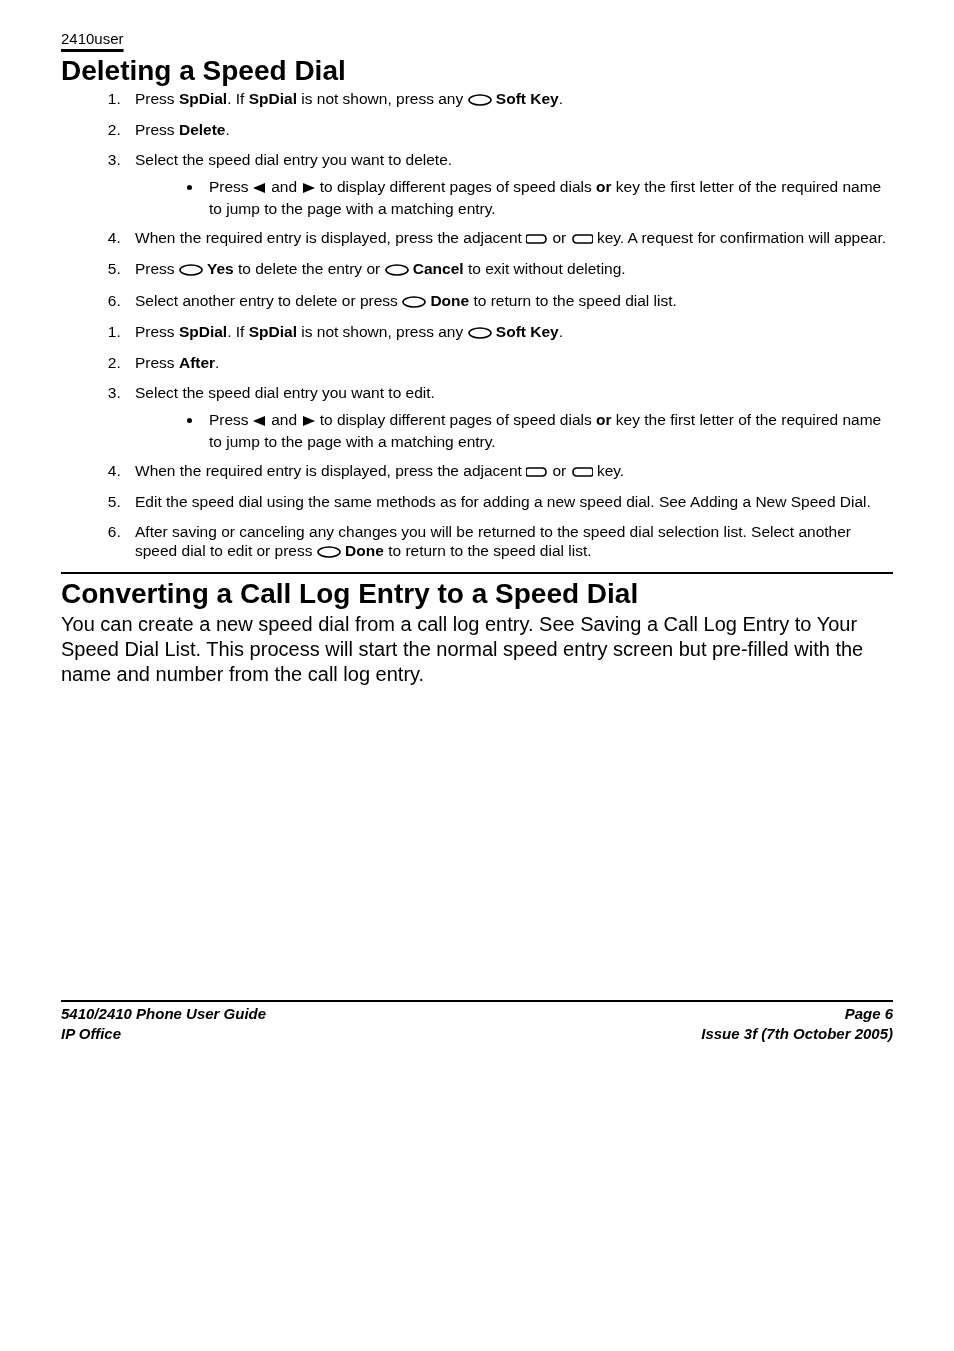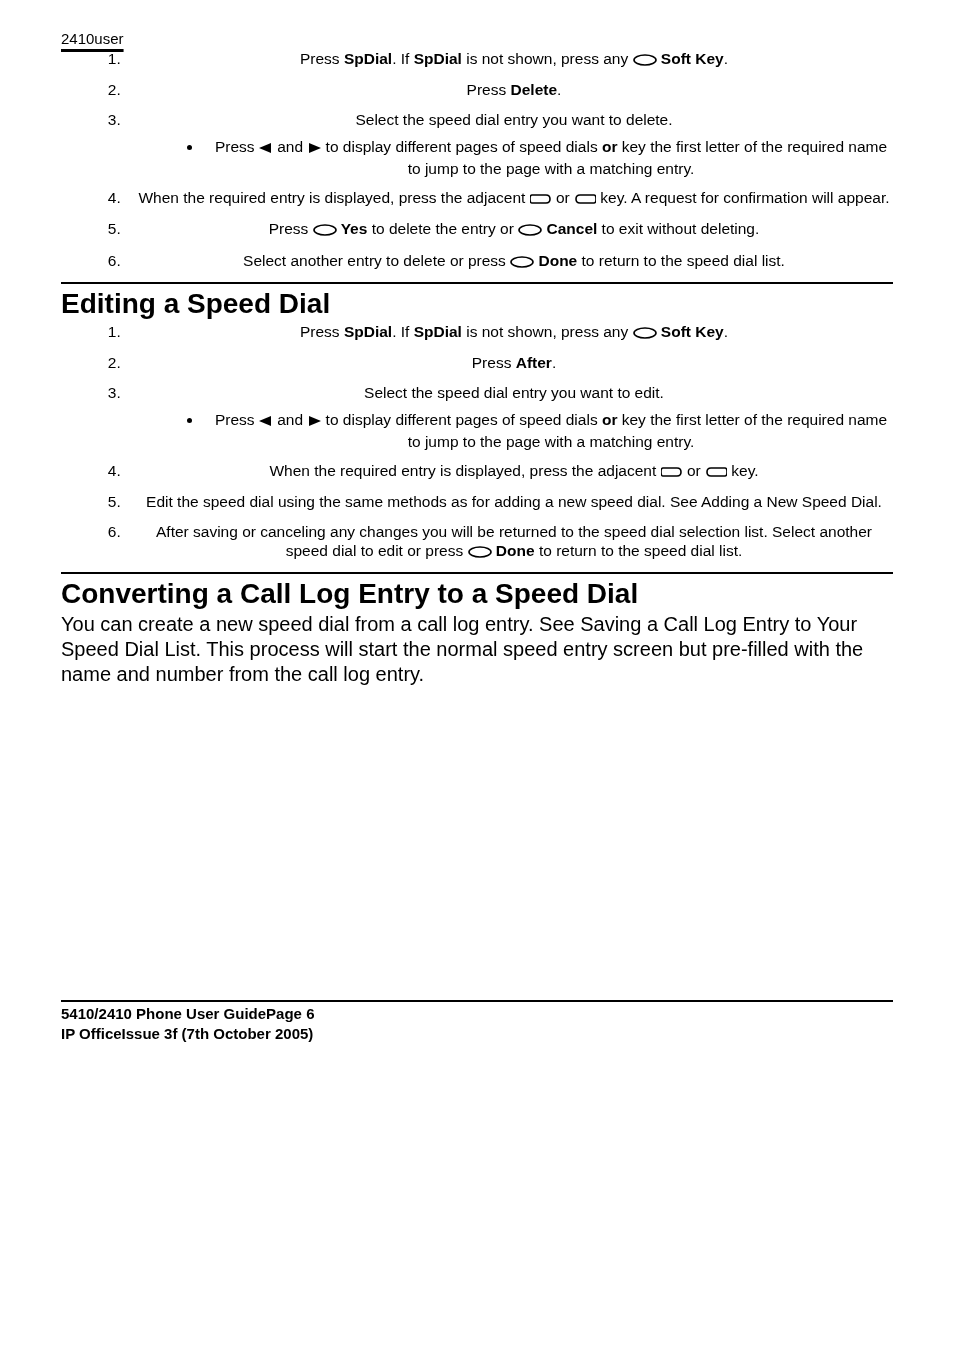--- a/index.html
+++ b/index.html
@@ -40,21 +40,20 @@
   }
   ol.steps {
     margin: 0 0 0 0;
     padding-left: 64px;
     font-size: 15.5px;
     line-height: 1.25;
   }
   ol.steps > li {
     padding-left: 10px;
     margin-bottom: 10px;
-    text-align: center;
   }
   ul.sub {
     list-style: disc;
     margin: 8px 0 0 0;
     padding-left: 68px;
   }
   ul.sub > li {
     padding-left: 6px;
     margin-bottom: 6px;
   }
@@ -73,33 +72,35 @@
     left: 61px;
     right: 61px;
     bottom: 44px;
   }
   .footer .rule {
     border-top: 2px solid #000;
     margin-bottom: 2px;
   }
   .footer-row {
     display: flex;
-    justify-content: flex-start;
+    justify-content: space-between;
     font-size: 15px;
     font-weight: bold;
     line-height: 1.35;
+    font-style: italic;
   }
   svg { display: inline-block; }
 </style>
 </head>
 <body>
 
 <div class="page">
   <div class="running-head">2410user</div>
 
+  <h1 class="section">Deleting a Speed Dial</h1>
   <ol class="steps">
     <li>
       <span>Press </span><b>SpDial</b><span>. If </span><b>SpDial</b><span> is not shown, press any </span><span class="icon"><svg width="24" height="12" viewBox="0 0 24 12">
             <ellipse cx="12" cy="6" rx="11" ry="5" fill="none" stroke="#000" stroke-width="1.6"></ellipse>
           </svg></span><b> Soft Key</b><span>.</span>
     </li>
     <li>
       <span>Press </span><b>Delete</b><span>.</span>
     </li>
     <li>
@@ -128,21 +129,20 @@
             <ellipse cx="12" cy="6" rx="11" ry="5" fill="none" stroke="#000" stroke-width="1.6"></ellipse>
           </svg></span><b> Cancel</b><span> to exit without deleting.</span>
     </li>
     <li>
       <span>Select another entry to delete or press </span><span class="icon"><svg width="24" height="12" viewBox="0 0 24 12">
             <ellipse cx="12" cy="6" rx="11" ry="5" fill="none" stroke="#000" stroke-width="1.6"></ellipse>
           </svg></span><b> Done</b><span> to return to the speed dial list.</span>
     </li>
   </ol>
 
-  <h1 class="section divider-before">Editing a Speed Dial</h1>
   <ol class="steps">
     <li>
       <span>Press </span><b>SpDial</b><span>. If </span><b>SpDial</b><span> is not shown, press any </span><span class="icon"><svg width="24" height="12" viewBox="0 0 24 12">
             <ellipse cx="12" cy="6" rx="11" ry="5" fill="none" stroke="#000" stroke-width="1.6"></ellipse>
           </svg></span><b> Soft Key</b><span>.</span>
     </li>
     <li>
       <span>Press </span><b>After</b><span>.</span>
     </li>
     <li>

